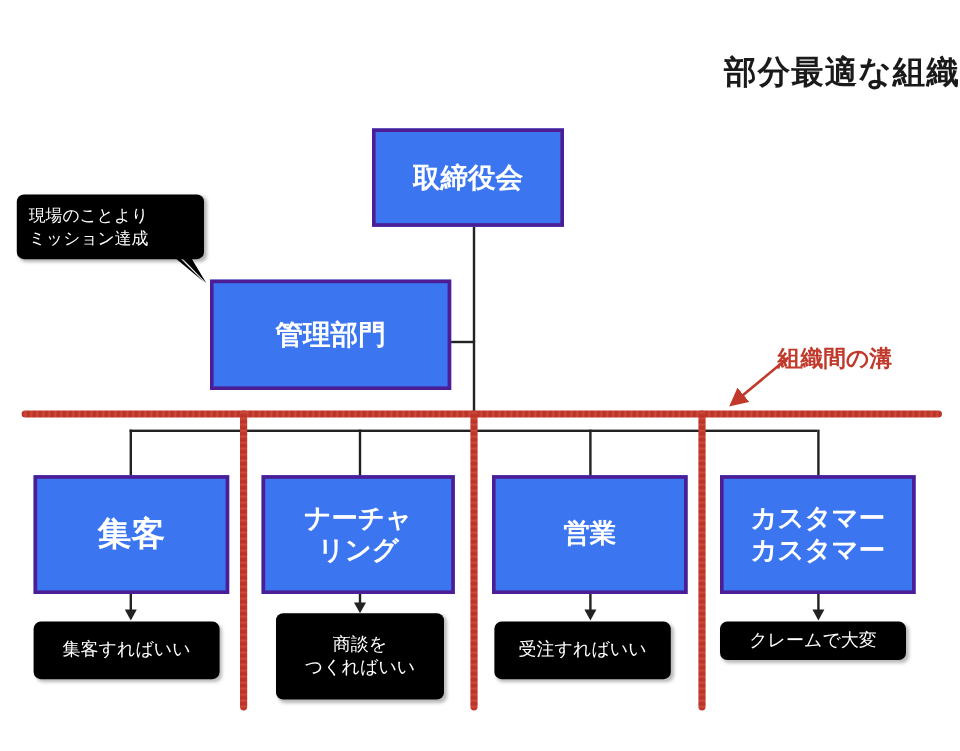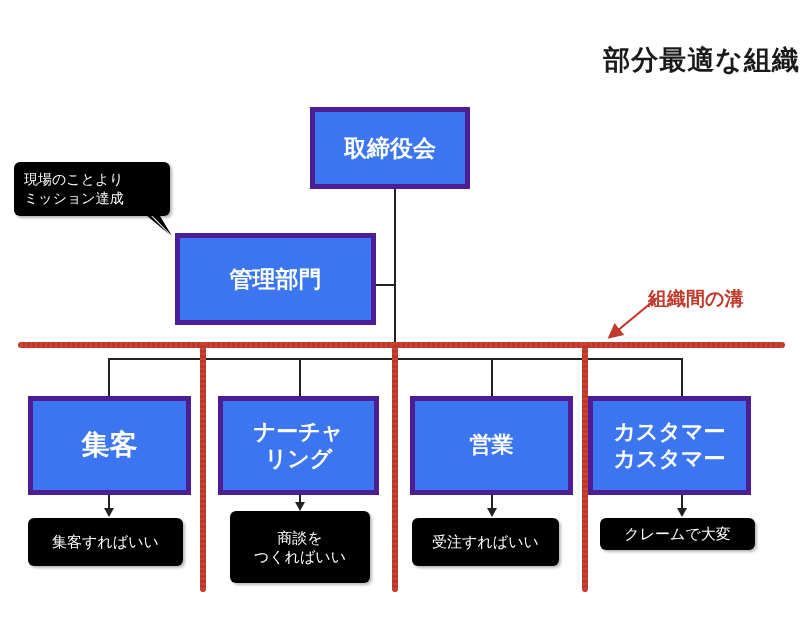--- a/index.html
+++ b/index.html
@@ -27,37 +27,37 @@
     font-size: 27px;
     font-weight: bold;
     color: #1a1a1a;
     letter-spacing: 1px;
     white-space: nowrap;
   }
   
   .box-blue {
     position: absolute;
     background: #3B76F0;
-    border: 5px solid #4c1d95;
+    border: 3px solid #4c1d95;
     color: #ffffff;
     display: flex;
     align-items: center;
     justify-content: center;
     text-align: center;
     font-weight: bold;
     line-height: 1.22;
     box-sizing: border-box;
   }
   .box-blue .lbl { display: block; }
   #box-board   { left: 310px; top: 107px; width: 160px; height: 82px;  font-size: 23px; }
   #box-admin   { left: 175px; top: 233px; width: 201px; height: 92px;  font-size: 23px; }
   #box-unit-0  { left: 28px;  top: 396px; width: 163px; height: 99px;  font-size: 28px; }
   #box-unit-1  { left: 218px; top: 396px; width: 161px; height: 99px;  font-size: 22px; }
   #box-unit-2  { left: 410px; top: 396px; width: 163px; height: 99px;  font-size: 22px; }
-  #box-unit-3  { left: 588px; top: 396px; width: 163px; height: 99px;  font-size: 22px; justify-content: center; }
+  #box-unit-3  { left: 600px; top: 396px; width: 163px; height: 99px;  font-size: 22px; justify-content: center; }
   
   .box-black {
     position: absolute;
     background: #000000;
     color: #ffffff;
     border-radius: 6px;
     display: flex;
     align-items: center;
     justify-content: center;
     text-align: center;

